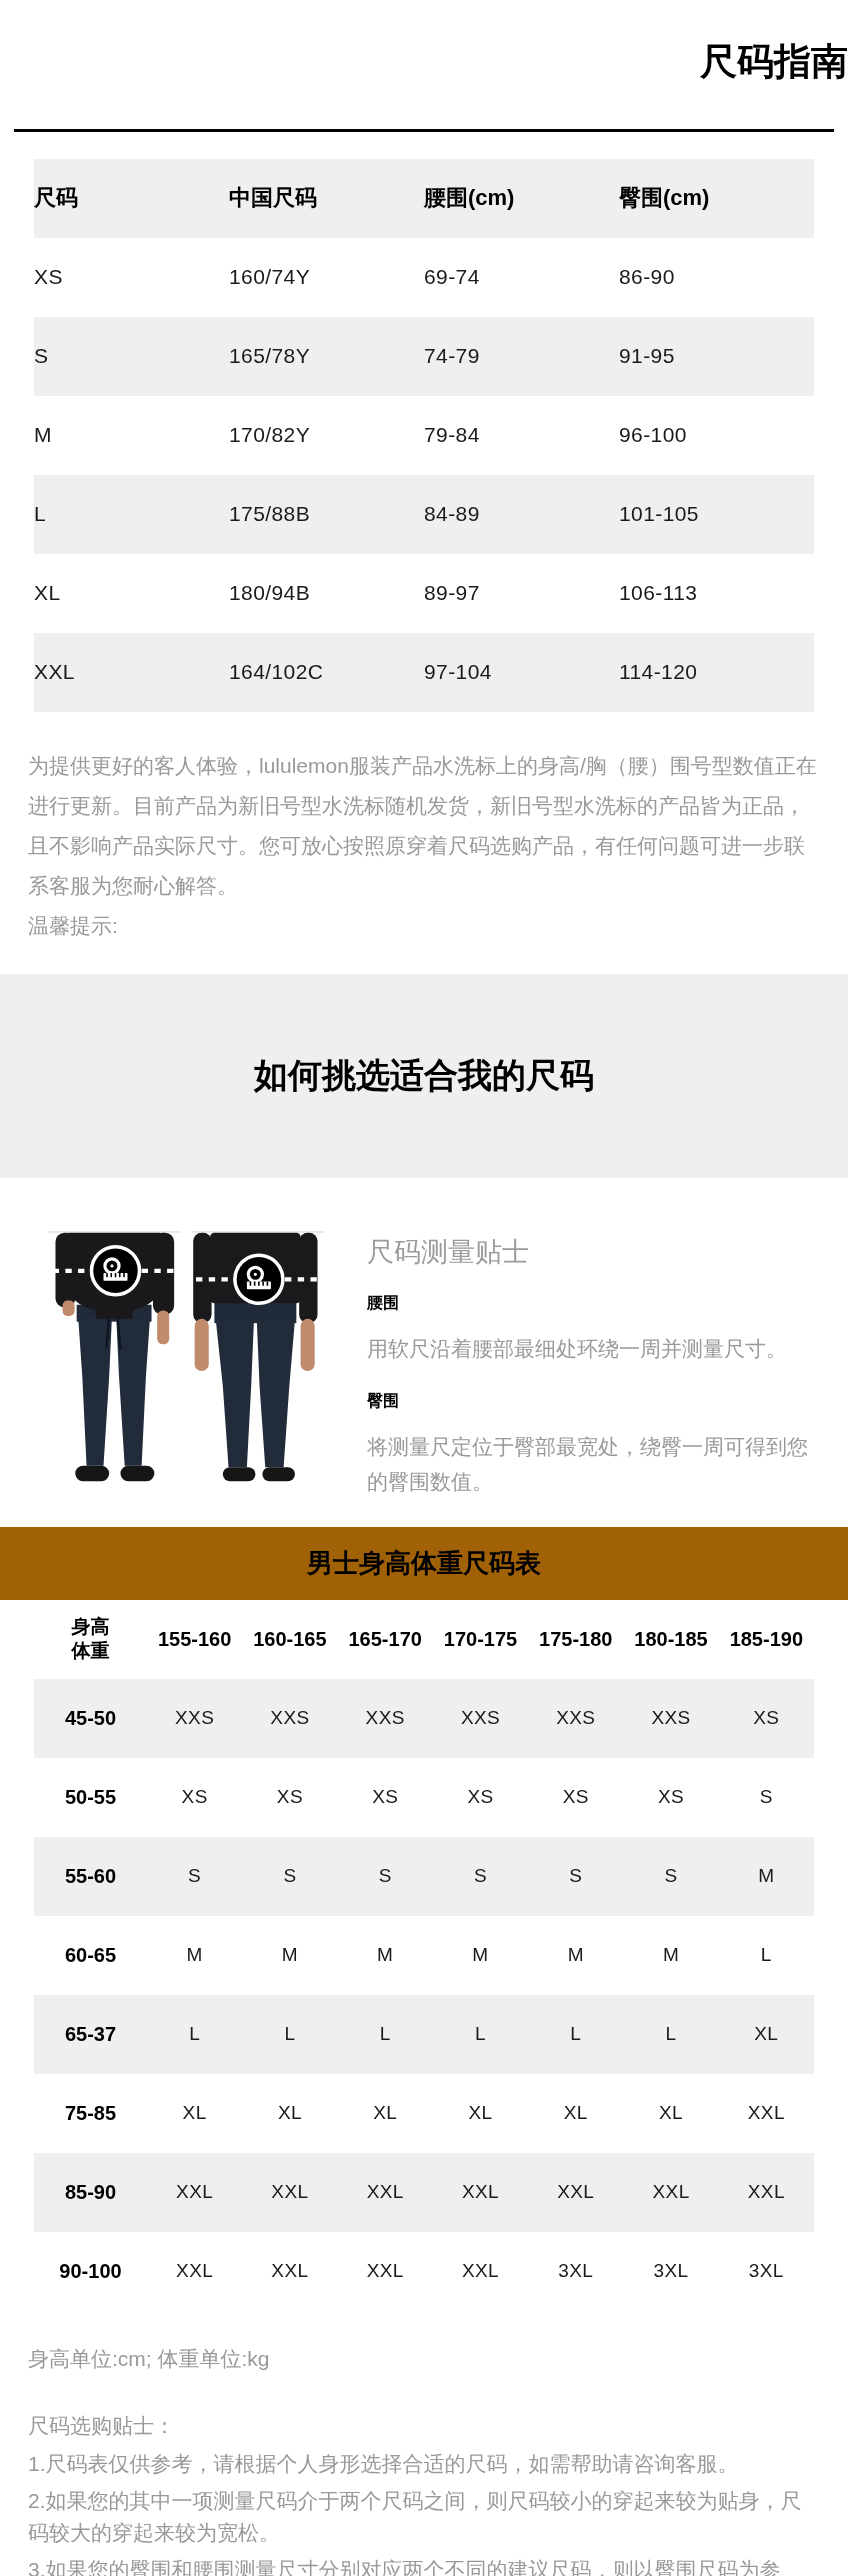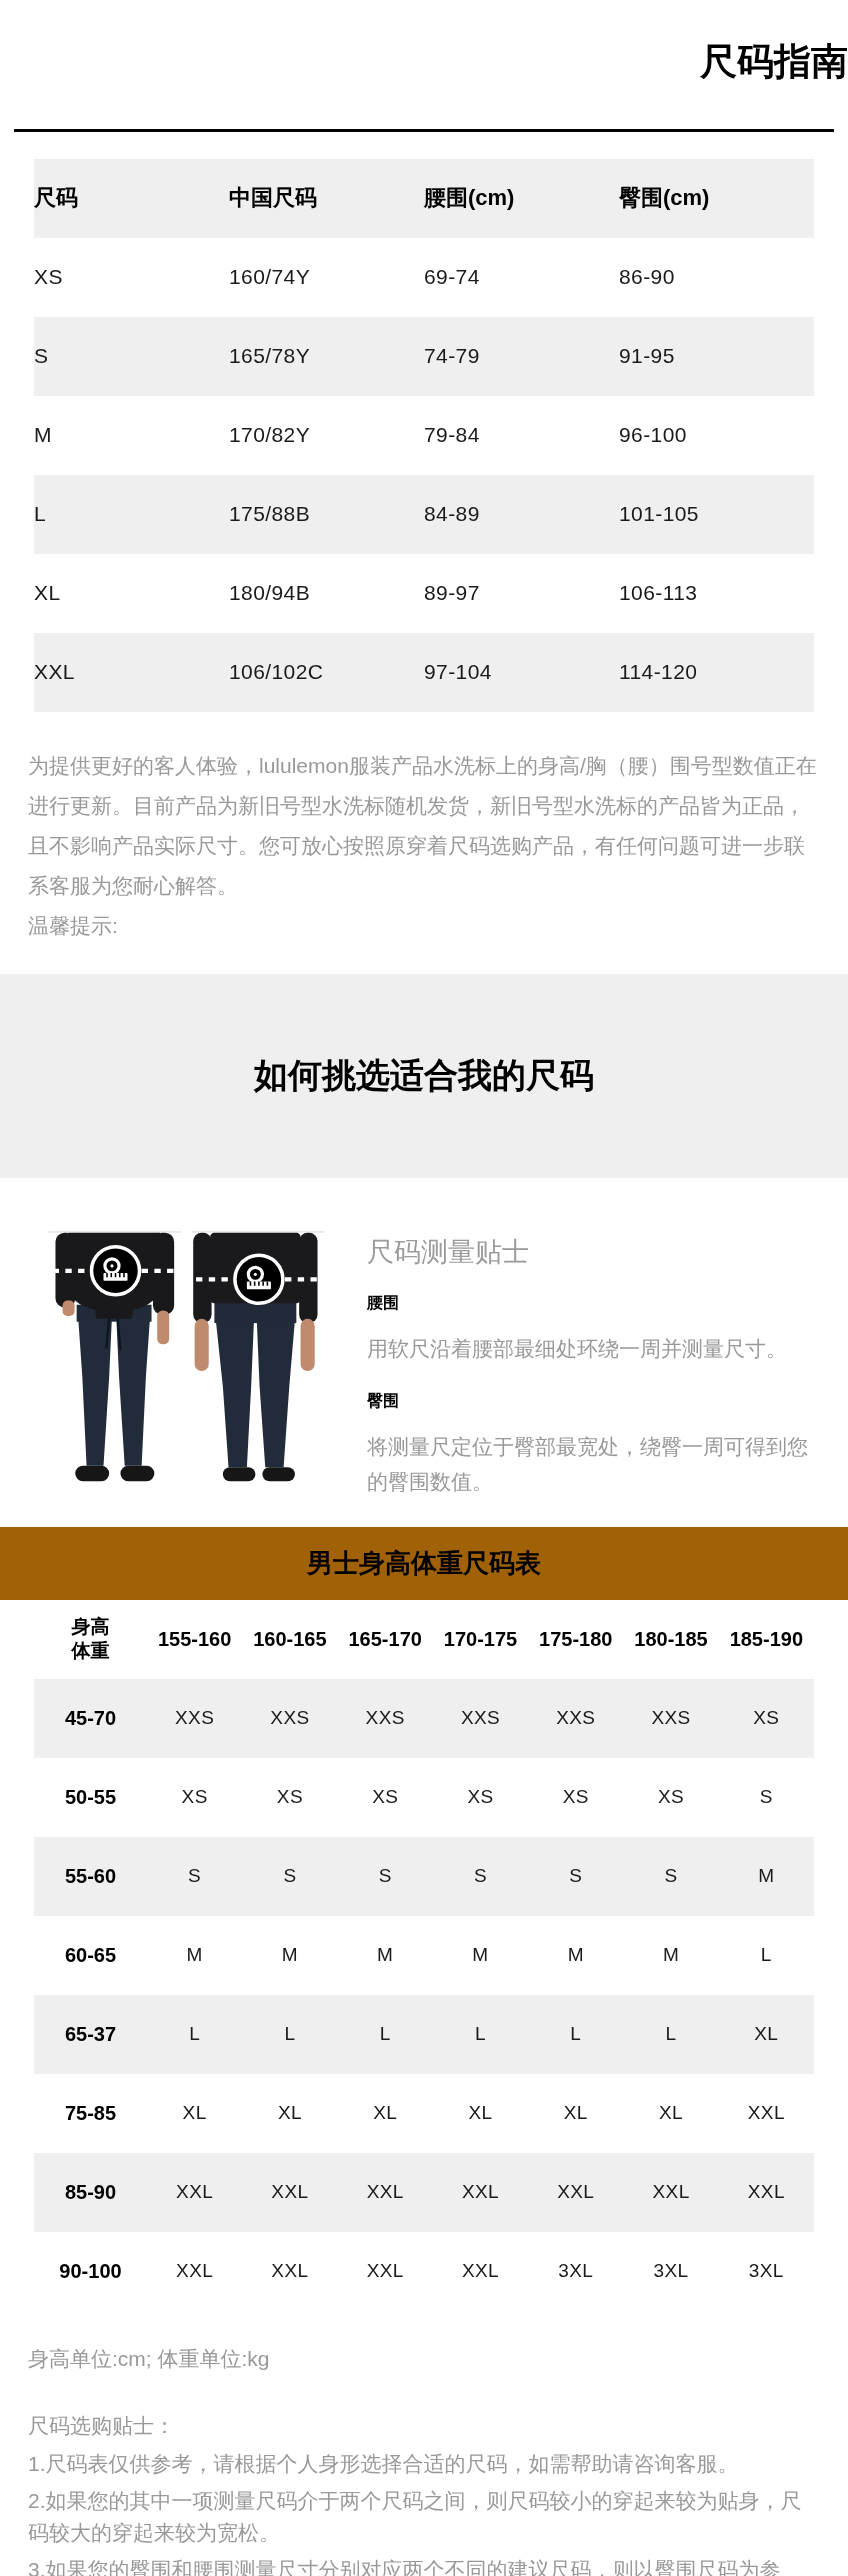--- a/index.html
+++ b/index.html
@@ -85,21 +85,21 @@
       <div class="tcell">101-105</div>
     </div>
     <div class="trow">
       <div class="tcell">XL</div>
       <div class="tcell">180/94B</div>
       <div class="tcell">89-97</div>
       <div class="tcell">106-113</div>
     </div>
     <div class="trow alt">
       <div class="tcell">XXL</div>
-      <div class="tcell">106/102C</div>
+      <div class="tcell">164/102C</div>
       <div class="tcell">97-104</div>
       <div class="tcell">114-120</div>
     </div>
   </div>
 
 <div class="notice">
   <div>为提供更好的客人体验，lululemon服装产品水洗标上的身高/胸（腰）围号型数值正在进行更新。目前产品为新旧号型水洗标随机发货，新旧号型水洗标的产品皆为正品，且不影响产品实际尺寸。您可放心按照原穿着尺码选购产品，有任何问题可进一步联系客服为您耐心解答。</div>
   <div>温馨提示:</div>
 </div>
 
@@ -192,21 +192,21 @@
       </div>
       <div class="tcell2 hb">155-160</div>
       <div class="tcell2 hb">160-165</div>
       <div class="tcell2 hb">165-170</div>
       <div class="tcell2 hb">170-175</div>
       <div class="tcell2 hb">175-180</div>
       <div class="tcell2 hb">180-185</div>
       <div class="tcell2 hb">185-190</div>
     </div>
     <div class="trow2 alt">
-      <div class="tcell2 label">45-70</div>
+      <div class="tcell2 label">45-50</div>
       <div class="tcell2">XXS</div>
       <div class="tcell2">XXS</div>
       <div class="tcell2">XXS</div>
       <div class="tcell2">XXS</div>
       <div class="tcell2">XXS</div>
       <div class="tcell2">XXS</div>
       <div class="tcell2">XS</div>
     </div>
     <div class="trow2">
       <div class="tcell2 label">50-55</div>

